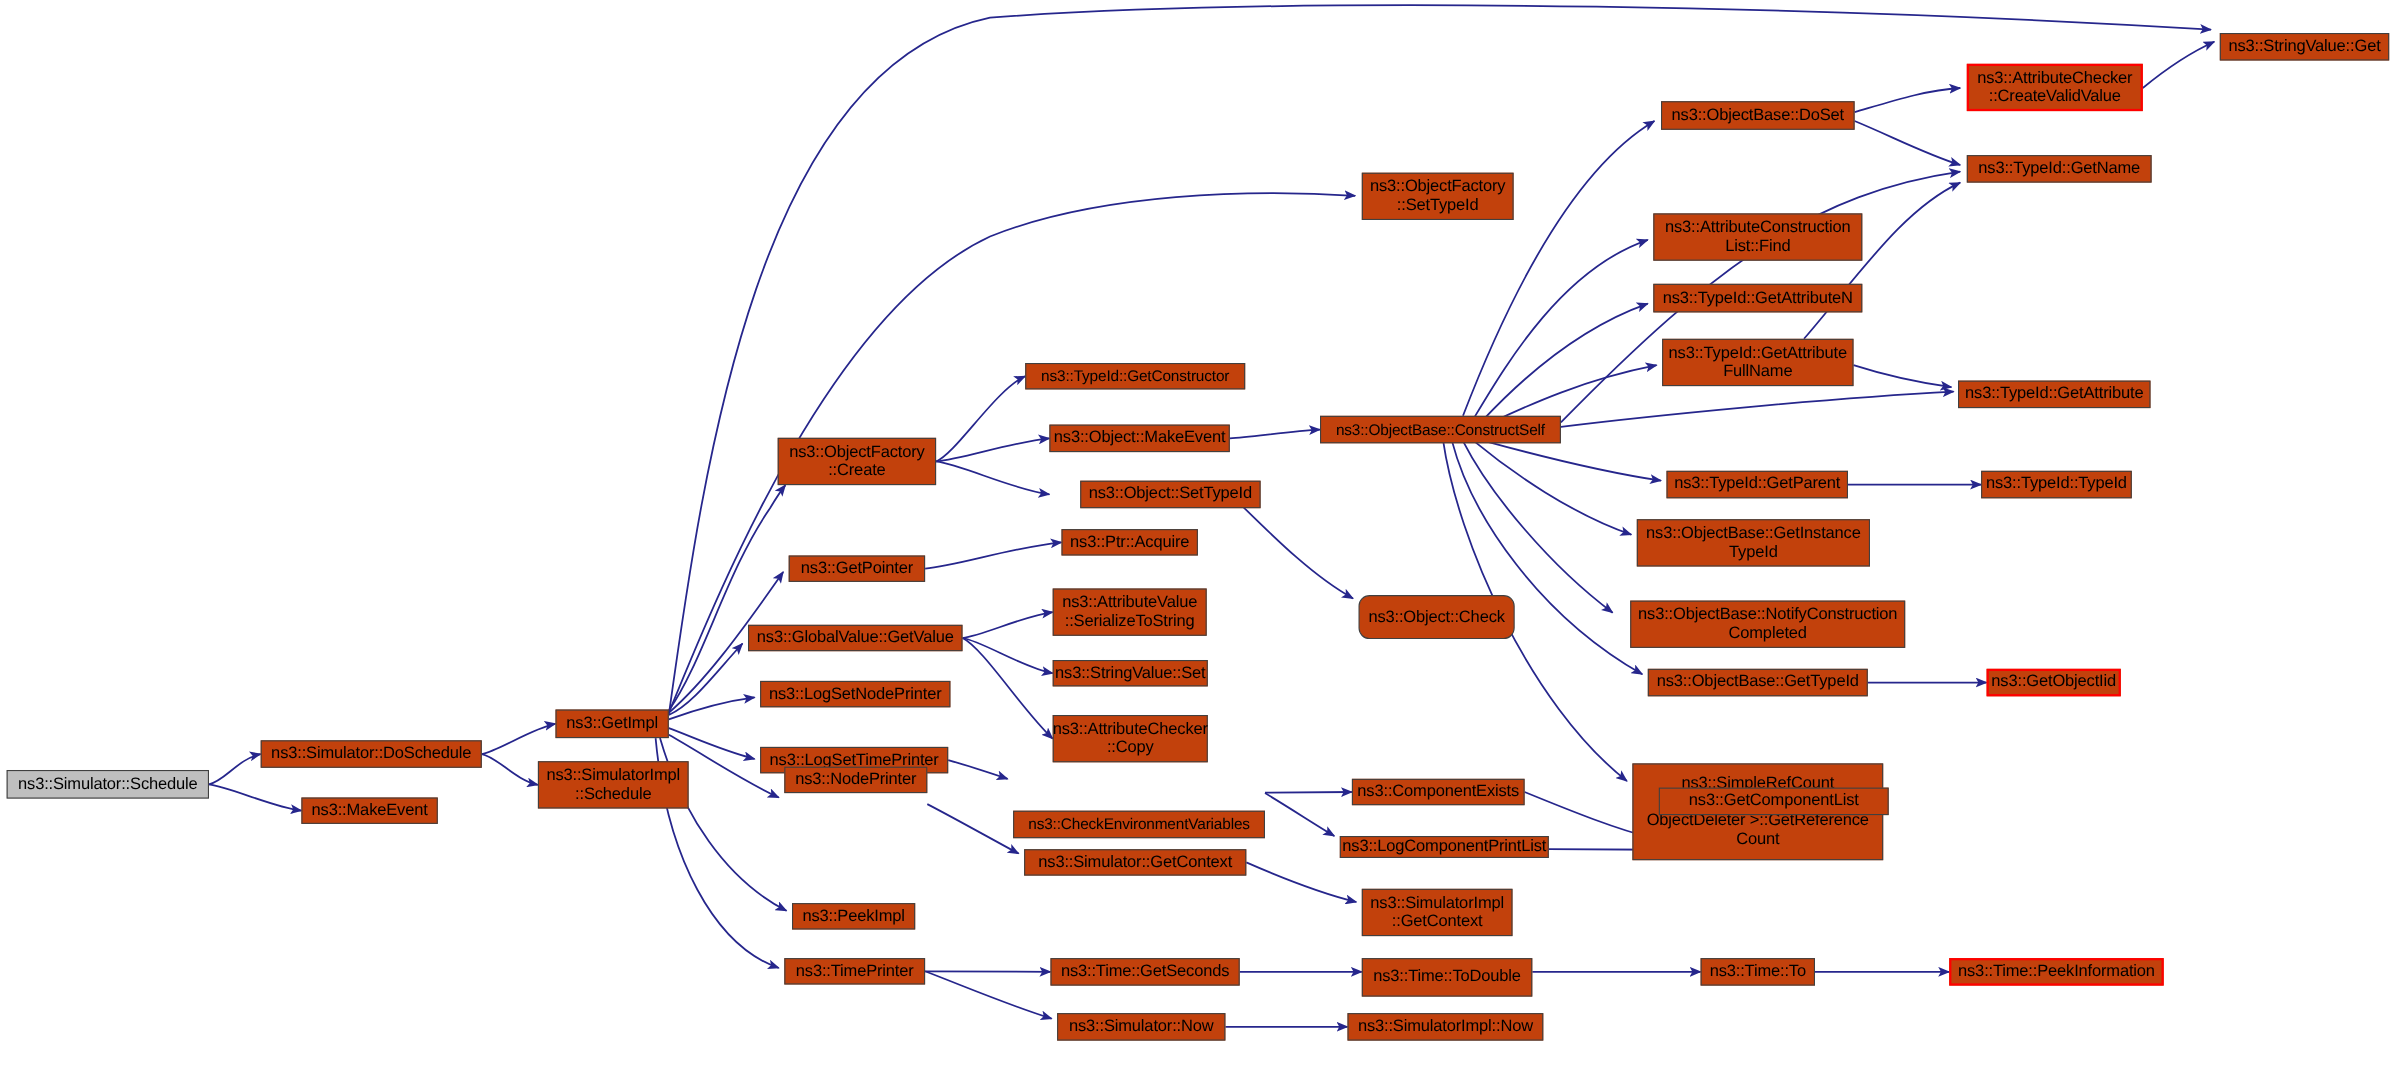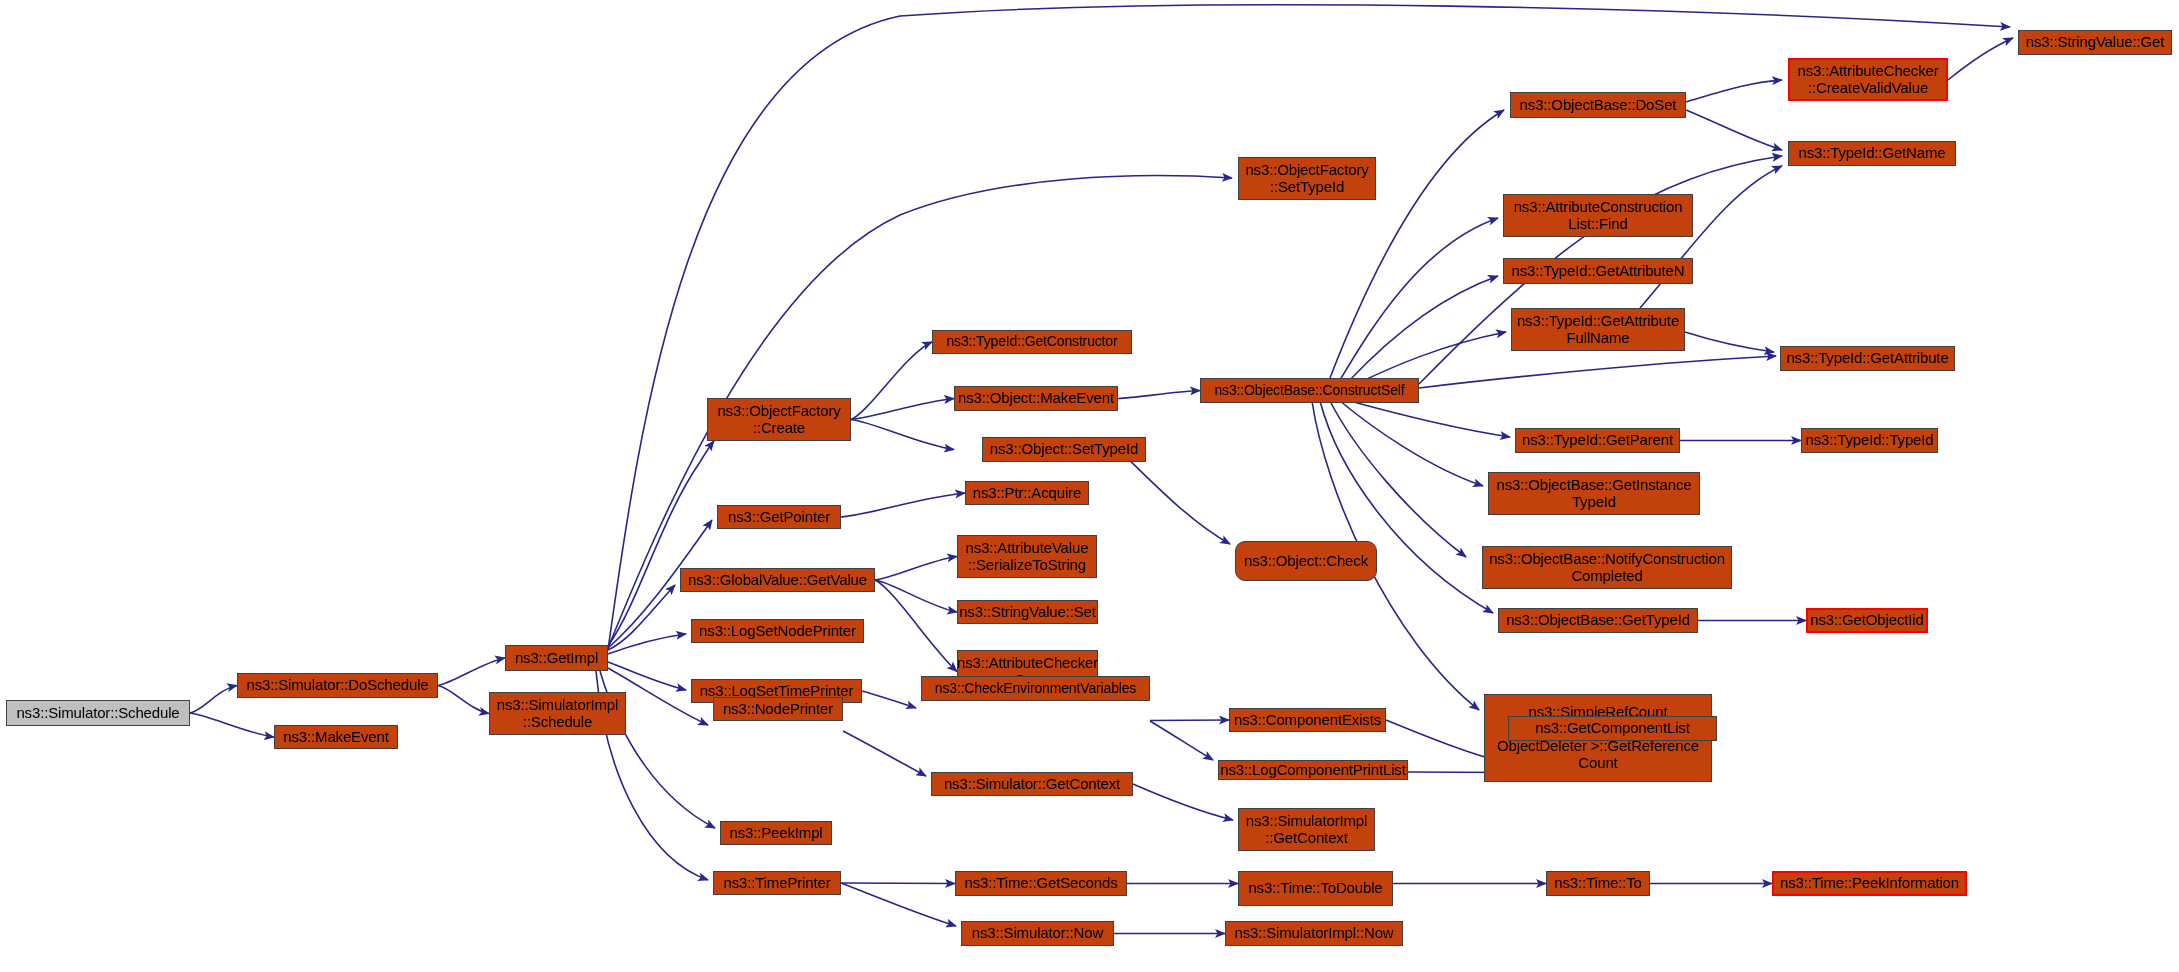--- a/index.html
+++ b/index.html
@@ -112,21 +112,21 @@
 ::SetTypeId</div>
       <div class="node" style="left: 932px; top: 330px; width: 200px; height: 24px; font-size: 14px;">ns3::TypeId::GetConstructor</div>
       <div class="node" style="left: 954px; top: 386px; width: 164px; height: 25px;">ns3::Object::MakeEvent</div>
       <div class="node" style="left: 954px; top: 437px; width: 164px; height: 25px; margin-left: 28px;">ns3::Object::SetTypeId</div>
       <div class="node" style="left: 965px; top: 481px; width: 124px; height: 24px;">ns3::Ptr::Acquire</div>
       <div class="node" style="left: 957px; top: 535px; width: 140px; height: 43px;">ns3::AttributeValue
 ::SerializeToString</div>
       <div class="node" style="left: 957px; top: 600px; width: 141px; height: 24px;">ns3::StringValue::Set</div>
       <div class="node" style="left: 957px; top: 650px; width: 141px; height: 43px;">ns3::AttributeChecker
 ::Copy</div>
-      <div class="node" style="left: 921px; top: 676px; width: 229px; height: 25px; font-size: 14px;">ns3::CheckEnvironmentVariables</div>
+      <div class="node" style="left: 921px; top: 737px; width: 229px; height: 25px; font-size: 14px;">ns3::CheckEnvironmentVariables</div>
       <div class="node" style="left: 931px; top: 772px; width: 202px; height: 24px;">ns3::Simulator::GetContext</div>
       <div class="node" style="left: 955px; top: 871px; width: 172px; height: 25px;">ns3::Time::GetSeconds</div>
       <div class="node" style="left: 961px; top: 921px; width: 153px; height: 25px;">ns3::Simulator::Now</div>
       <div class="node" style="left: 1200px; top: 378px; width: 219px; height: 25px; font-size: 14px;">ns3::ObjectBase::ConstructSelf</div>
       <div class="node" style="left: 1235px; top: 541px; width: 142px; height: 40px; border-radius: 10px;">ns3::Object::Check</div>
       <div class="node" style="left: 1229px; top: 708px; width: 157px; height: 24px;">ns3::ComponentExists</div>
       <div class="node" style="left: 1218px; top: 760px; width: 190px; height: 20px;">ns3::LogComponentPrintList</div>
       <div class="node" style="left: 1238px; top: 808px; width: 137px; height: 43px;">ns3::SimulatorImpl
 ::GetContext</div>
       <div class="node" style="left: 1238px; top: 871px; width: 155px; height: 35px;">ns3::Time::ToDouble</div>

